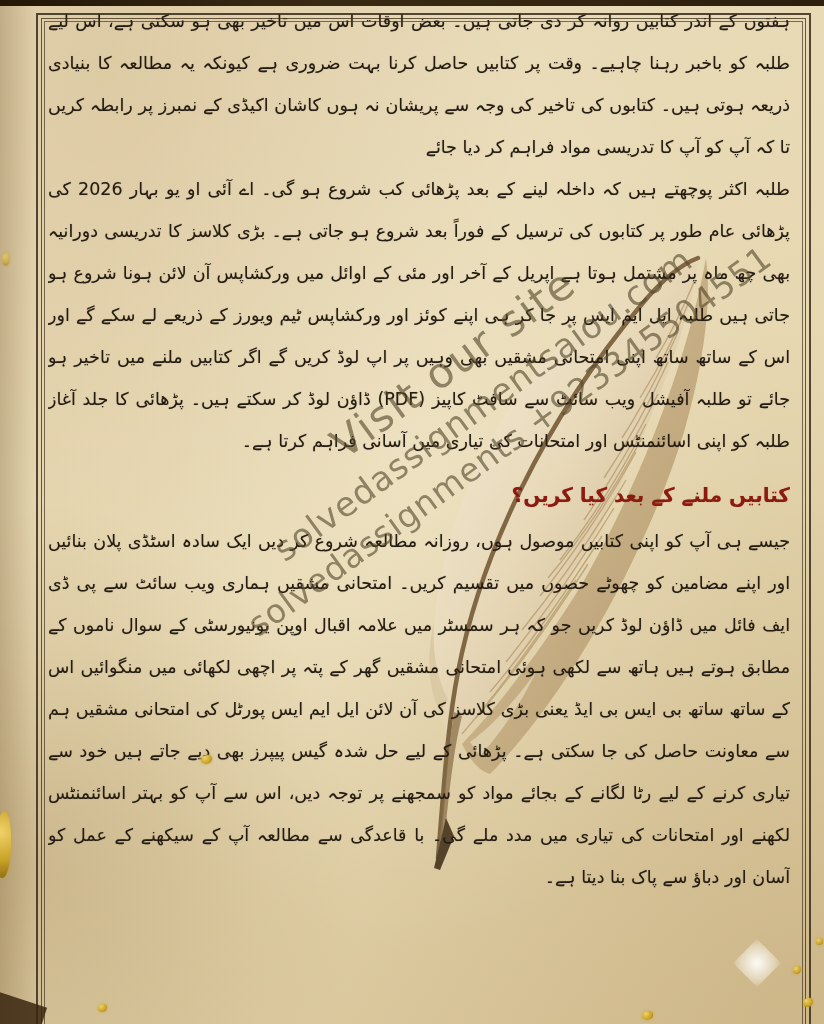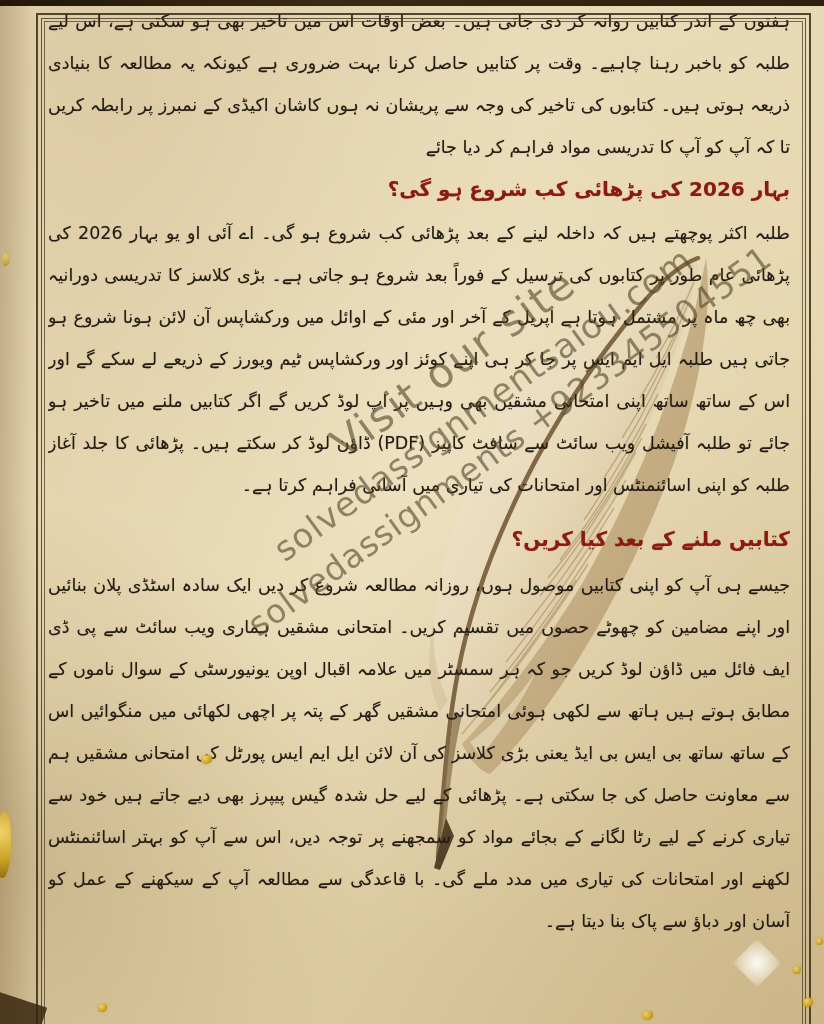--- a/index.html
+++ b/index.html
@@ -119,21 +119,20 @@
 
       <path d="M438,858 C444,784 448,722 458,672 C480,556 544,420 642,304 C662,280 682,264 698,258" stroke="#7d6340" stroke-width="4.5" fill="none" stroke-linecap="round"></path>
       <path d="M438,858 C444,800 448,752 454,712 L462,716 C452,756 448,806 442,860 Z" fill="#8d744e" opacity="0.8"></path>
 
       <path d="M434,868 L446,818 L454,836 L440,870 Z" fill="#4f3d26"></path>
     </g>
   </svg>
 
   <div class="content">
     <p class="para">ہفتوں کے اندر کتابیں روانہ کر دی جاتی ہیں۔ بعض اوقات اس میں تاخیر بھی ہو سکتی ہے، اس لیے طلبہ کو باخبر رہنا چاہیے۔ وقت پر کتابیں حاصل کرنا بہت ضروری ہے کیونکہ یہ مطالعہ کا بنیادی ذریعہ ہوتی ہیں۔ کتابوں کی تاخیر کی وجہ سے پریشان نہ ہوں کاشان اکیڈی کے نمبرز پر رابطہ کریں تا کہ آپ کو آپ کا تدریسی مواد فراہم کر دیا جائے</p>
-    <h2 class="heading h1">بہار 2026 کی پڑھائی کب شروع ہو گی؟</h2>
     <p class="para">طلبہ اکثر پوچھتے ہیں کہ داخلہ لینے کے بعد پڑھائی کب شروع ہو گی۔ اے آئی او یو بہار 2026 کی پڑھائی عام طور پر کتابوں کی ترسیل کے فوراً بعد شروع ہو جاتی ہے۔ بڑی کلاسز کا تدریسی دورانیہ بھی چھ ماہ پر مشتمل ہوتا ہے اپریل کے آخر اور مئی کے اوائل میں ورکشاپس آن لائن ہونا شروع ہو جاتی ہیں طلبہ ایل ایم ایس پر جا کر ہی اپنے کوئز اور ورکشاپس ٹیم ویورز کے ذریعے لے سکے گے اور اس کے ساتھ ساتھ اپنی امتحانی مشقیں بھی وہیں پر اپ لوڈ کریں گے اگر کتابیں ملنے میں تاخیر ہو جائے تو طلبہ آفیشل ویب سائٹ سے سافٹ کاپیز (PDF) ڈاؤن لوڈ کر سکتے ہیں۔ پڑھائی کا جلد آغاز طلبہ کو اپنی اسائنمنٹس اور امتحانات کی تیاری میں آسانی فراہم کرتا ہے۔</p>
     <h2 class="heading h2">کتابیں ملنے کے بعد کیا کریں؟</h2>
     <p class="para">جیسے ہی آپ کو اپنی کتابیں موصول ہوں، روزانہ مطالعہ شروع کر دیں ایک سادہ اسٹڈی پلان بنائیں اور اپنے مضامین کو چھوٹے حصوں میں تقسیم کریں۔ امتحانی مشقیں ہماری ویب سائٹ سے پی ڈی ایف فائل میں ڈاؤن لوڈ کریں جو کہ ہر سمسٹر میں علامہ اقبال اوپن یونیورسٹی کے سوال ناموں کے مطابق ہوتے ہیں ہاتھ سے لکھی ہوئی امتحانی مشقیں گھر کے پتہ پر اچھی لکھائی میں منگوائیں اس کے ساتھ ساتھ بی ایس بی ایڈ یعنی بڑی کلاسز کی آن لائن ایل ایم ایس پورٹل کی امتحانی مشقیں ہم سے معاونت حاصل کی جا سکتی ہے۔ پڑھائی کے لیے حل شدہ گیس پیپرز بھی دیے جاتے ہیں خود سے تیاری کرنے کے لیے رٹا لگانے کے بجائے مواد کو سمجھنے پر توجہ دیں، اس سے آپ کو بہتر اسائنمنٹس لکھنے اور امتحانات کی تیاری میں مدد ملے گی۔ با قاعدگی سے مطالعہ آپ کے سیکھنے کے عمل کو آسان اور دباؤ سے پاک بنا دیتا ہے۔</p>
 
   </div>
 
   <div class="watermark">
     <span class="wm1">Visit our site</span>
     <span class="wm2">solvedassignmentsaiou.com</span>
     <span class="wm3">solvedassignments +923345504551</span>

